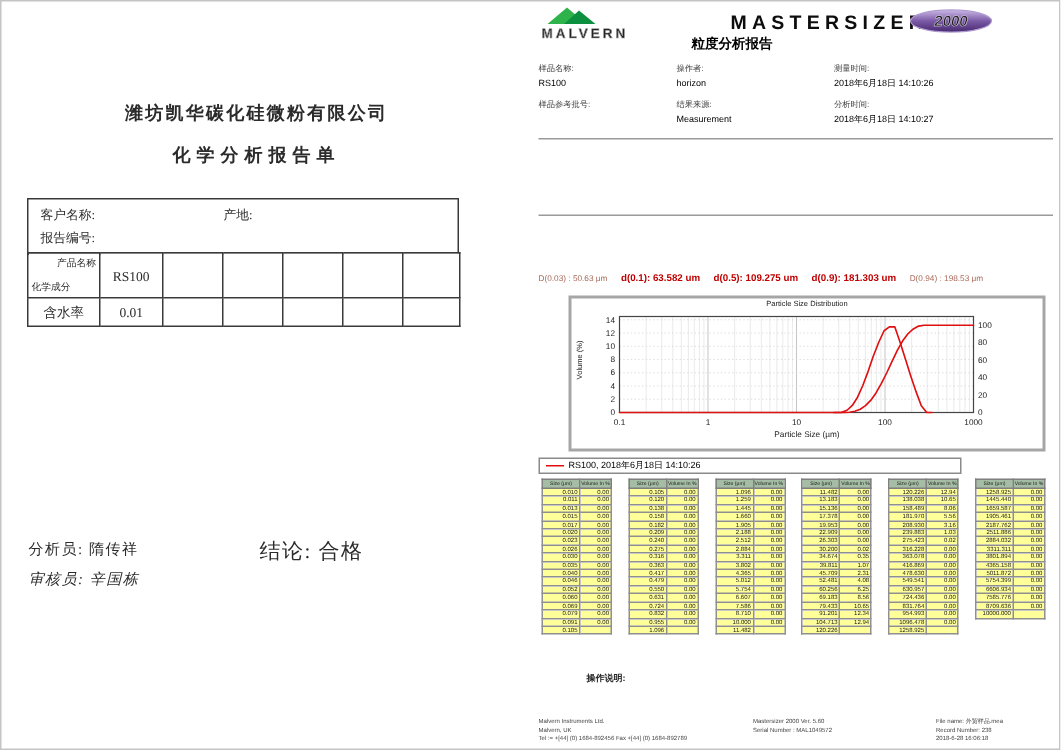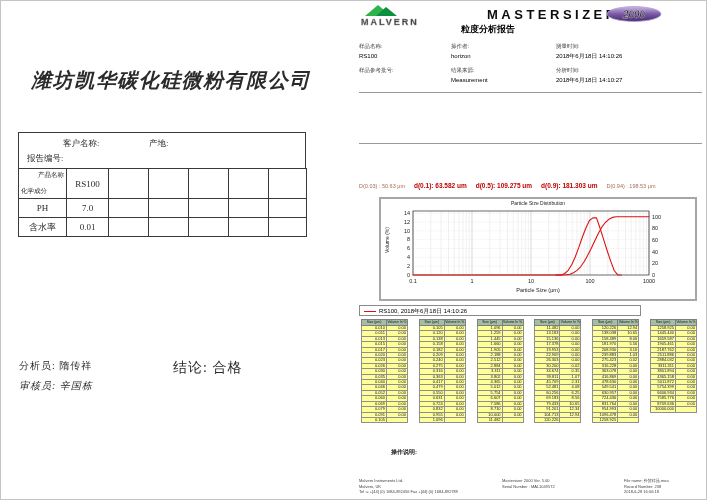--- a/index.html
+++ b/index.html
@@ -1,23 +1,23 @@
 <!DOCTYPE html>
 <html><head>
 <meta charset="utf-8">
 <style>
   html,body{margin:0;padding:0;background:#fff;}
   .canvas{position:relative;width:707px;height:500px;background:#fff;border:1px solid #c4c4c4;
           box-sizing:border-box;overflow:hidden;font-family:"Liberation Sans",sans-serif;color:#111;}
   
   .ldoc{position:absolute;left:0;top:0;width:353px;height:500px;font-family:"Liberation Serif","DejaVu Serif",serif;color:#2b2b2b;}
-  .l-company{position:absolute;top:66px;left:0;width:340px;text-align:center;font-size:20px;font-weight:700;letter-spacing:1.5px;font-style:italic;}
+  .l-company{position:absolute;top:66px;left:0;width:340px;text-align:center;font-size:12px;font-weight:700;letter-spacing:1.5px;}
   .l-title{position:absolute;top:94px;left:0;width:340px;text-align:center;font-size:12px;font-weight:600;letter-spacing:4px;}
   .l-infobox{position:absolute;left:17px;top:131px;width:286px;height:36px;border:1px solid #3a3a3a;font-size:8.5px;}
-  .li-cust{position:absolute;left:8px;top:5px;margin-left:36px;}
+  .li-cust{position:absolute;left:8px;top:5px;}
   .li-origin-l{position:absolute;left:130px;top:5px;}
   .li-origin-v{position:absolute;left:170px;top:5px;margin-top:32px;}
   .li-repno{position:absolute;left:8px;top:20px;}
   .l-grid{position:absolute;left:17px;top:167px;border-collapse:collapse;table-layout:fixed;width:288px;}
   .l-grid td{border:1px solid #3a3a3a;text-align:center;font-size:9px;padding:0;background:#fff;}
   .l-grid tr{height:19px;}
   .l-grid tr.hdr{height:30px;}
   .diag{position:relative;background:linear-gradient(to bottom right,#fff 49%,#3a3a3a 49%,#3a3a3a 51%,#fff 51%);}
   .diag .dt{position:absolute;top:2px;right:2px;font-size:6.5px;}
   .diag .db{position:absolute;bottom:2px;left:2px;font-size:6.5px;}
@@ -63,20 +63,21 @@
   .foot{position:absolute;top:477px;font-size:4px;line-height:5.5px;color:#444;}
   .f-left{left:5px;} .f-center{left:148px;} .f-right{left:270px;}
 </style>
 </head>
 <body>
 
 <div class="canvas">
 
   <div class="ldoc">
     <div class="l-company">潍坊凯华碳化硅微粉有限公司</div>
+    <div class="l-title">化学分析报告单</div>
 
     <div class="l-infobox">
       <span class="li-cust">客户名称:</span>
       <span class="li-origin-l">产地:</span>
       <span class="li-origin-v">潍坊凯华</span>
       <span class="li-repno">报告编号:</span>
     </div>
 
     <table class="l-grid">
       <colgroup>
@@ -97,29 +98,20 @@
           <td>RS100</td>
           <td></td>
             <td></td>
           <td></td>
             <td></td>
           <td></td>
         </tr>
       </tbody>
       <tbody>
 
-          <tr>
-            <td>PH</td>
-            <td>7.0</td>
-            <td></td>
-            <td></td>
-            <td></td>
-            <td></td>
-            <td></td>
-          </tr>
           <tr>
             <td>含水率</td>
             <td>0.01</td>
             <td></td>
             <td></td>
             <td></td>
             <td></td>
             <td></td>
           </tr>
         </tbody>

